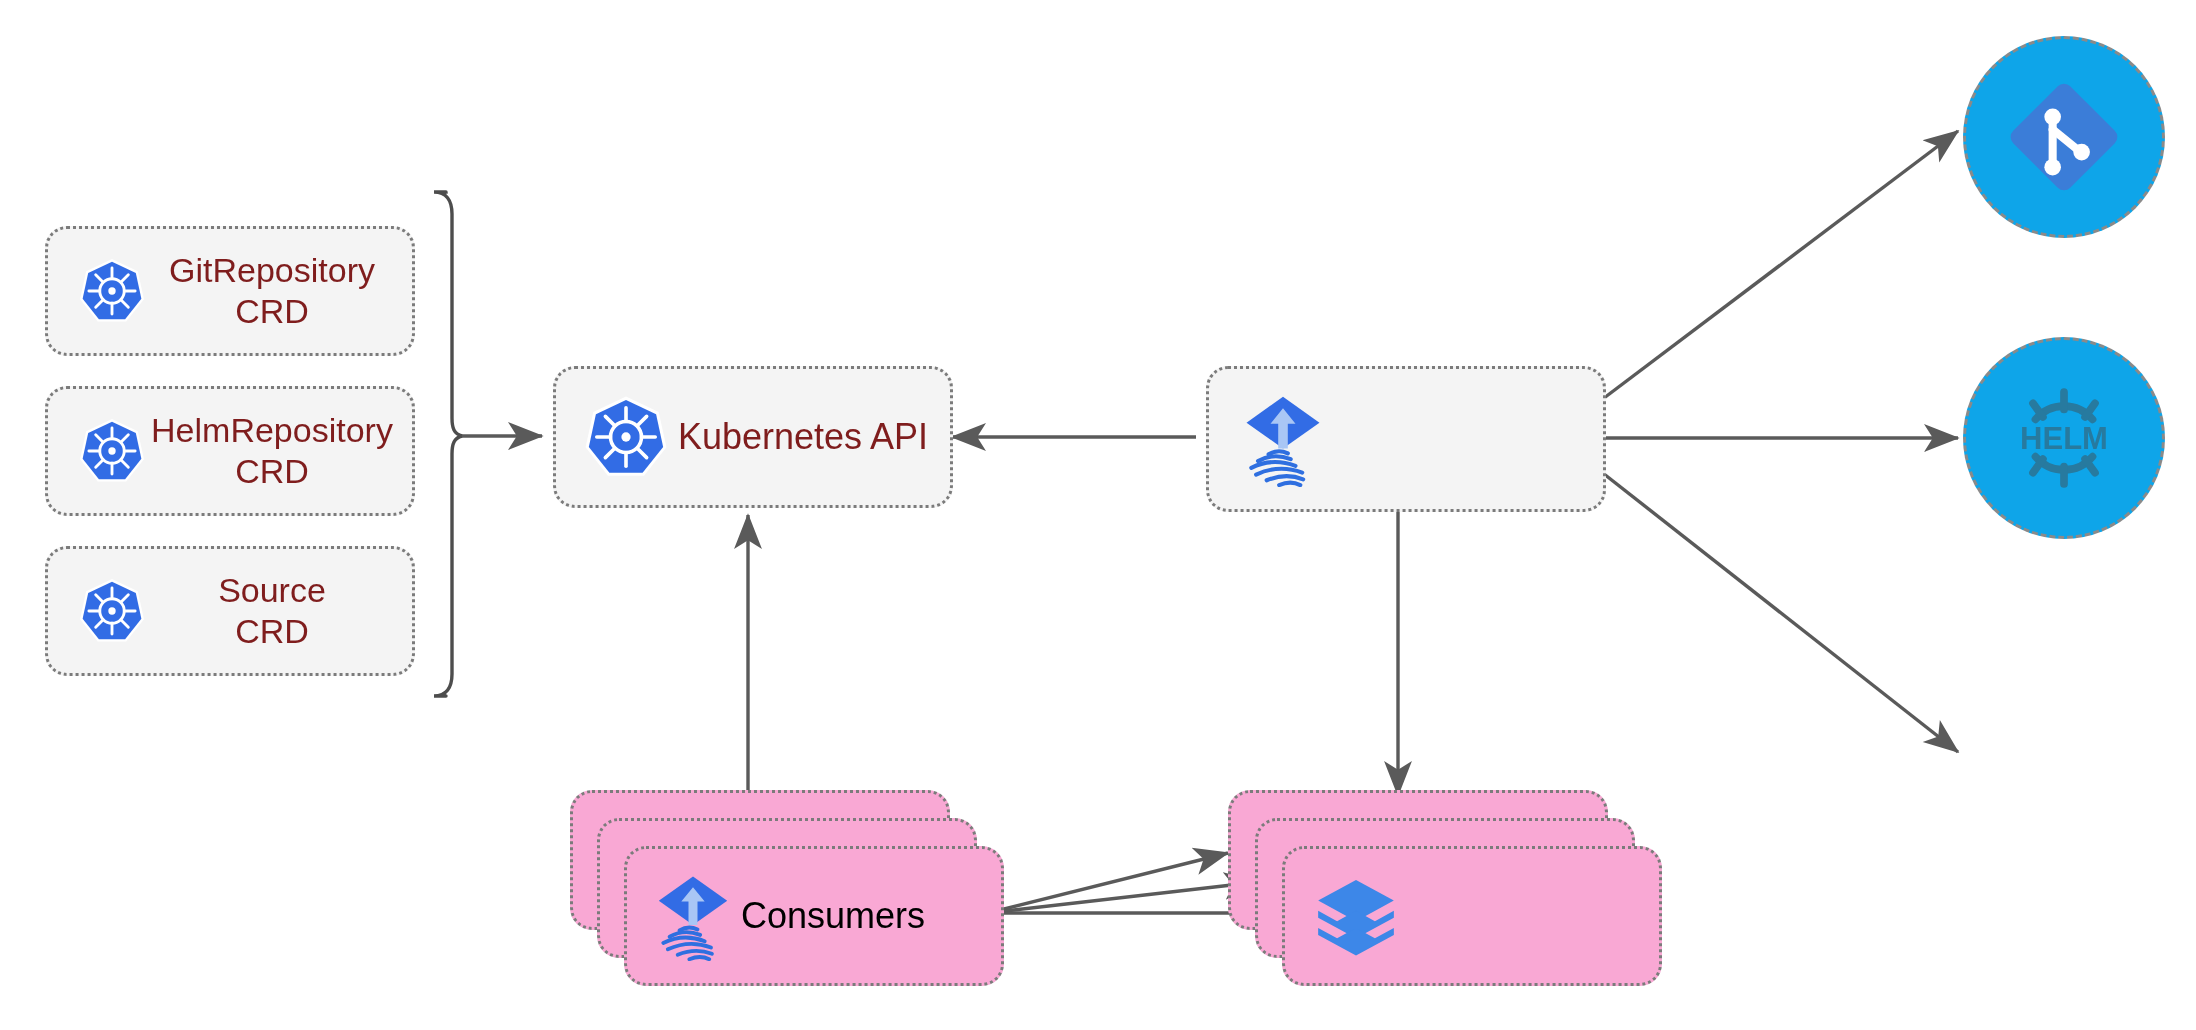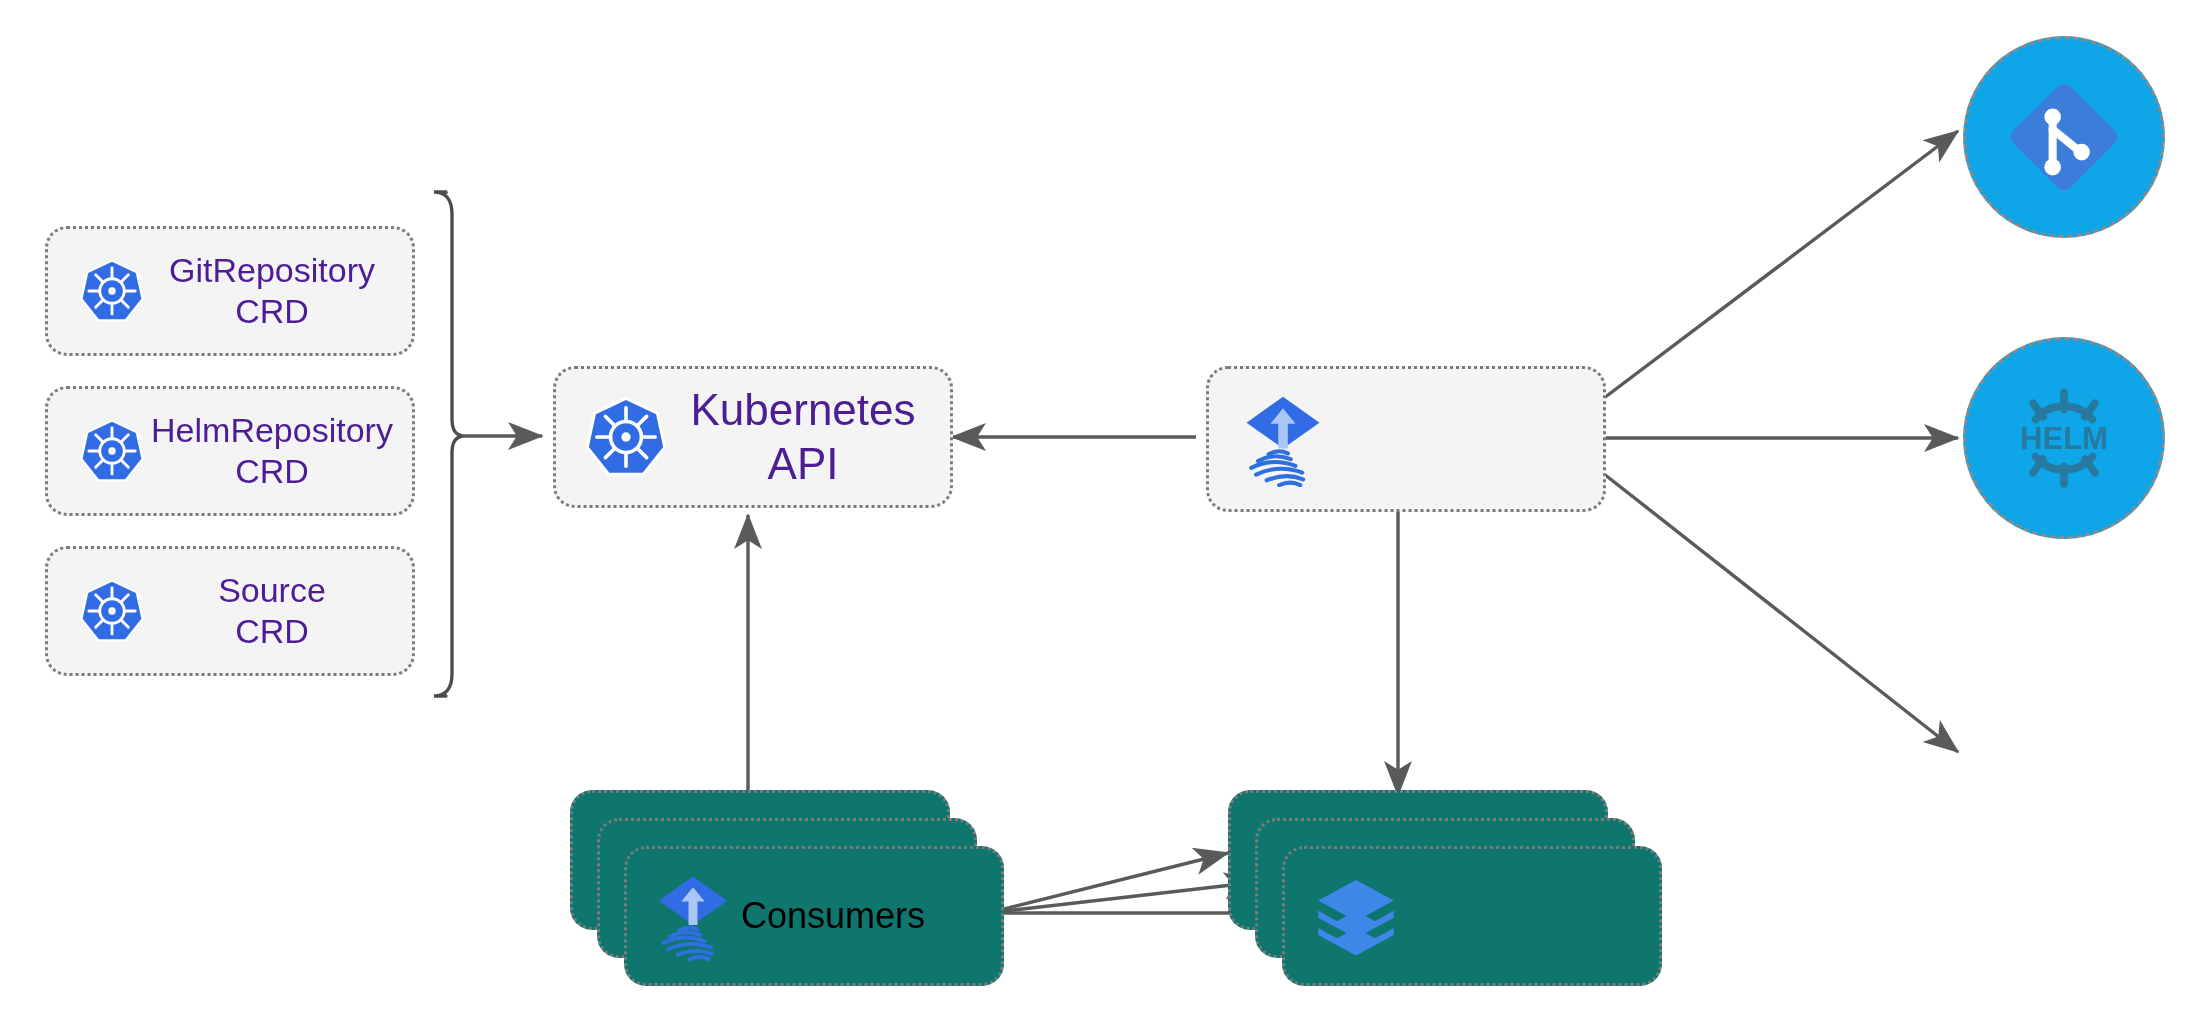--- a/index.html
+++ b/index.html
@@ -30,45 +30,45 @@
     box-sizing: border-box;
     background: #f4f4f4;
     border: 3px dotted #7b7b7b;
     border-radius: 22px;
     display: flex;
     flex-direction: row;
     align-items: center;
     justify-content: flex-start;
   }
   .node .label {
-    color: #4c1d95;
+    color: #7f1d1d;
     text-align: center;
     line-height: 1.22;
     white-space: pre-line;
   }
   
   .crd {
     width: 370px;
     height: 130px;
     padding-left: 26px;
   }
   .crd .icon-wrap { width: 76px; flex: 0 0 76px; display:flex; align-items:center; justify-content:center; }
   .crd .label {
     flex: 1 1 auto;
     font-size: 34px;
     padding-right: 18px;
   }
   
-  .central .label { font-size: 44px; }
+  .central .label { font-size: 36px; }
   
   .stack { position: absolute; }
   .stack .sheet {
     position: absolute;
     box-sizing: border-box;
-    background: #0f766e;
+    background: #f9a8d4;
     border: 3px dotted #7b7b7b;
     border-radius: 22px;
   }
   .stack .front {
     display: flex;
     align-items: center;
     justify-content: flex-start;
   }
   .stack .front .label { font-size: 36px; }
   

